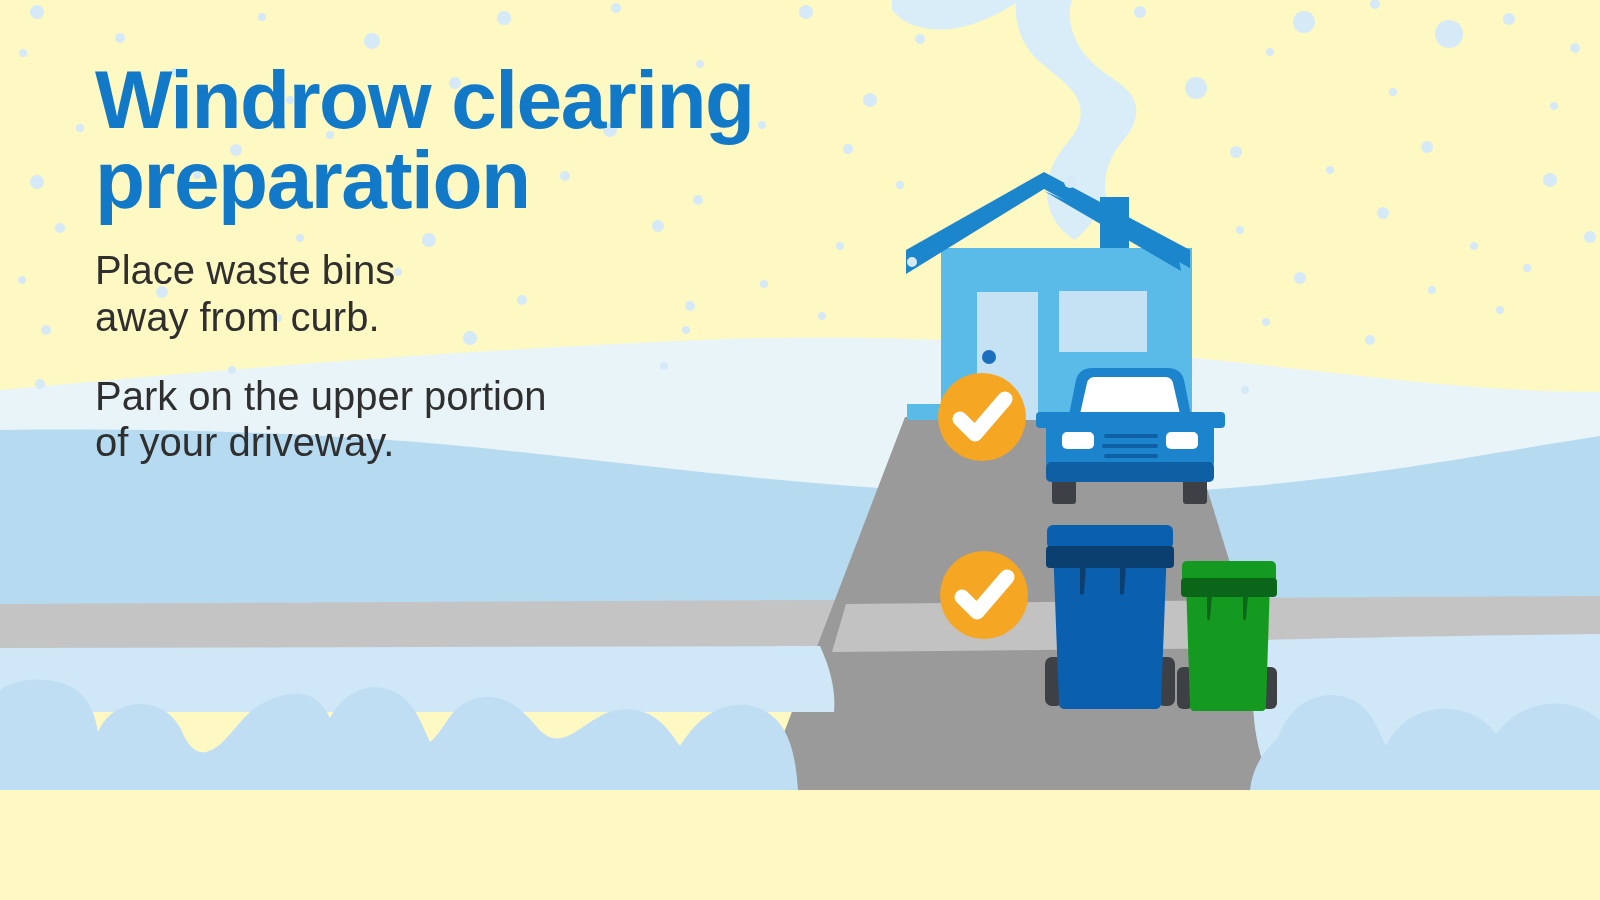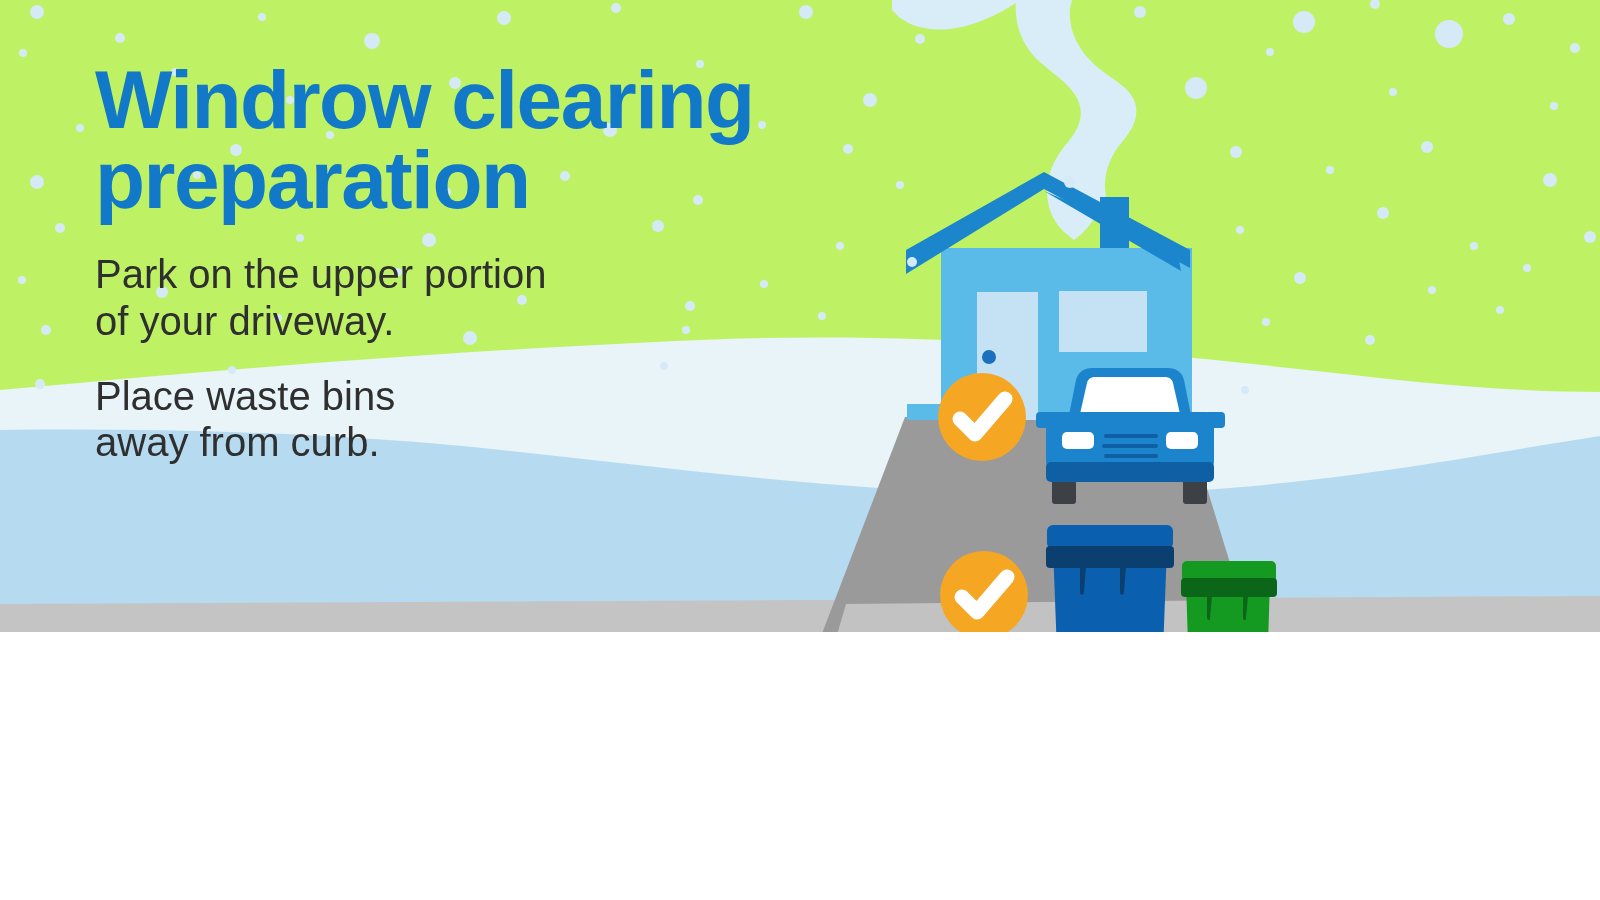--- a/index.html
+++ b/index.html
@@ -5,22 +5,22 @@
 <style>
   * { margin:0; padding:0; box-sizing:border-box; }
   html, body {
     width:1600px; height:900px;
     background:#ffffff;
     font-family:"Liberation Sans", sans-serif;
     overflow:hidden;
   }
   #poster {
     position:relative;
-    width:1600px; height:632px;
-    background:#bef264;
+    width:1600px; height:900px;
+    background:#fef9c3;
     overflow:hidden;
   }
   #scene { position:absolute; inset:0; width:1600px; height:900px; }
 
   .text-block {
     position:absolute;
     left:95px;
     top:60px;
     width:740px;
     z-index:40;
@@ -278,19 +278,19 @@
         <circle cx="232" cy="370" r="4"></circle>
         <circle cx="664" cy="366" r="4"></circle>
         <circle cx="1245" cy="390" r="4"></circle>
         <circle cx="690" cy="306" r="5"></circle>
       </g>
   </svg>
 
   <div class="text-block">
     <h1 class="headline">Windrow clearing
 preparation</h1>
+    <p class="subcopy second">Place waste bins
+away from curb.</p>
     <p class="subcopy">Park on the upper portion
 of your driveway.</p>
-    <p class="subcopy second">Place waste bins
-away from curb.</p>
   </div>
 
 </div>
 
 </body></html>

